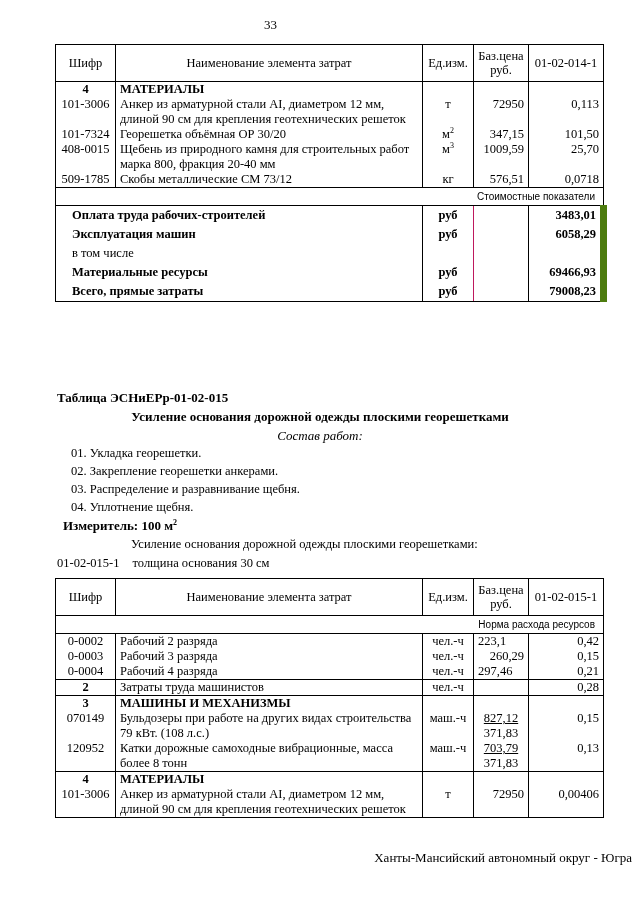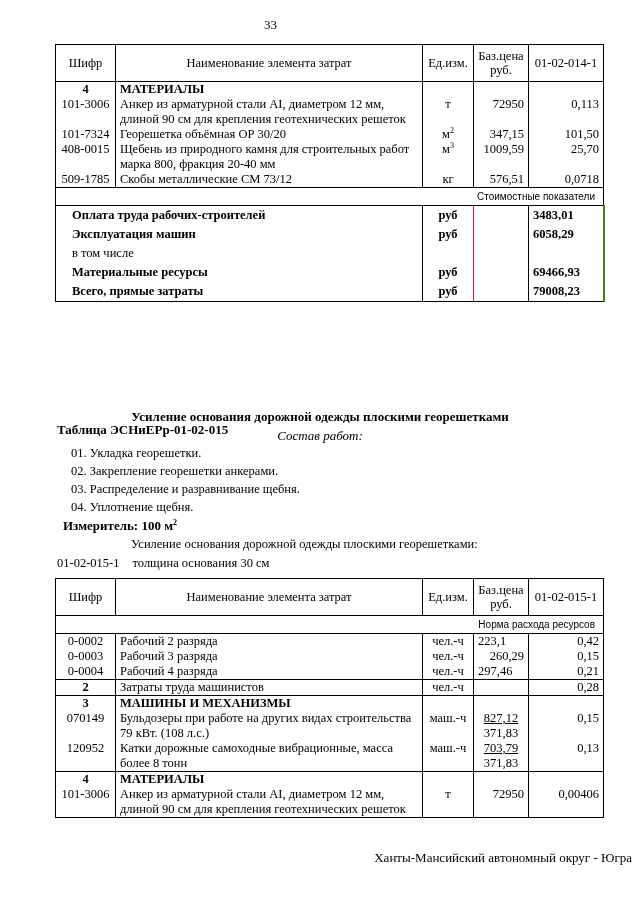--- a/index.html
+++ b/index.html
@@ -31,24 +31,24 @@
     border: 1px solid #000; text-align: right;
     font-family: "Liberation Sans", "DejaVu Sans", sans-serif; font-size: 10px;
     height: 17px; vertical-align: middle; padding-right: 8px;
   }
   .b { font-weight: bold; }
   .ul { text-decoration: underline; }
   .sumrow td { height: 19px; vertical-align: middle !important; }
   .sumrow td.lbl { padding-left: 16px; border-left: 1px solid #000; border-right: 1px solid #000; }
   .sumrow td.u { text-align: center; border-right: 1px solid #be185d; }
   .sumrow td.e { border-right: 1px solid #000; }
-  .sumrow td.v { text-align: left; border-right: 2px solid #4d7c0f; }
+  .sumrow td.v { text-align: right; border-right: 7px solid #4d7c0f; }
   .row td { padding-top: 2px; padding-bottom: 2px; }
 
-  .t-title { left: 57px; top: 390px; font-weight: bold; font-size: 13px; margin-top: 32px; }
+  .t-title { left: 57px; top: 390px; font-weight: bold; font-size: 13px; }
   .t-sub { left: 0; width: 640px; top: 409px; text-align: center; font-weight: bold; font-size: 13px; }
   .t-comp { left: 0; width: 640px; top: 428px; text-align: center; font-style: italic; font-size: 13px; }
   .work { left: 71px; font-size: 12.5px; }
   .meas { left: 63px; top: 518px; font-weight: bold; font-size: 13px; }
   .desc { left: 131px; top: 537px; font-size: 12.5px; }
   .code { left: 57px; top: 556px; font-size: 12.5px; }
   .code span.txt { margin-left: 13px; }
   .footer { left: 0; width: 632px; top: 850px; text-align: right; font-size: 13px; }
   sup { font-size: 8px; vertical-align: super; line-height: 0; }
 </style>

